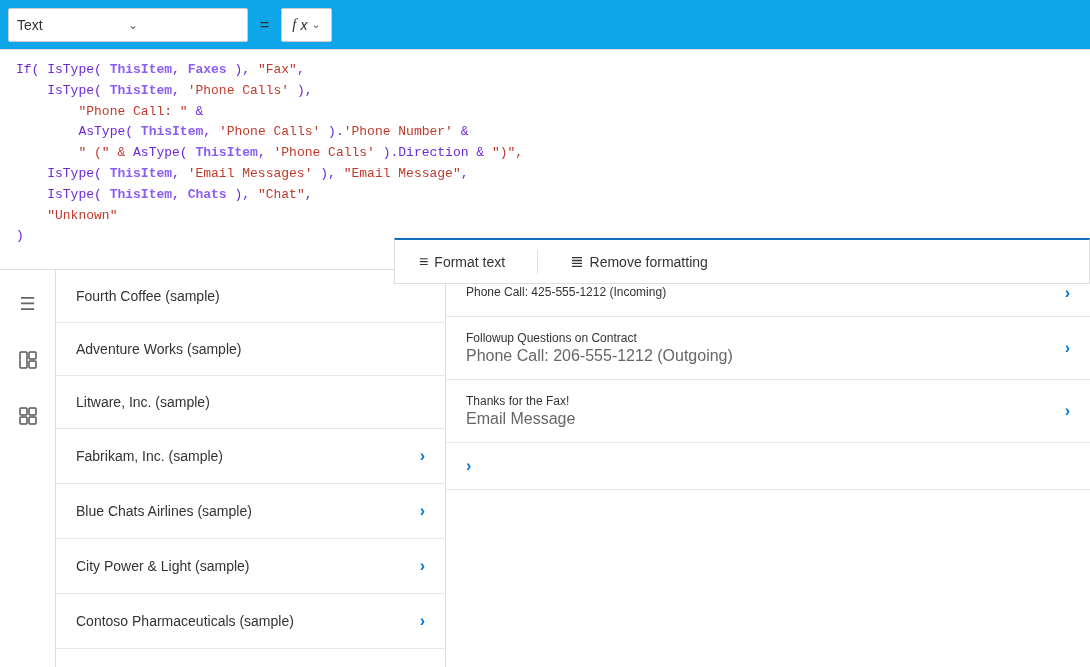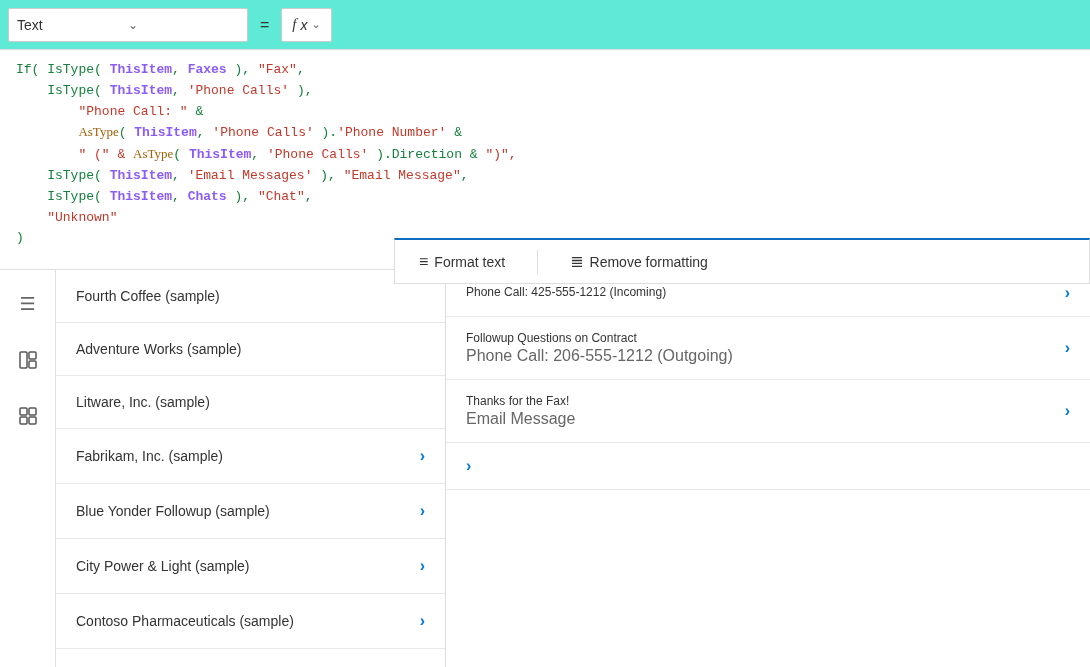--- a/index.html
+++ b/index.html
@@ -3,21 +3,21 @@
   <meta charset="utf-8">
   <style>
     * { box-sizing: border-box; margin: 0; padding: 0; }
     body { font-family: 'Segoe UI', Arial, sans-serif; background: #f3f3f3; width: 1090px; height: 667px; overflow: hidden; position: relative; }
 
     
     .top-bar {
       display: flex;
       align-items: center;
       height: 50px;
-      background: #5eead4;
+      background: #0ea5e9;
       border-bottom: 1px solid #ddd;
       padding: 0 8px;
       gap: 8px;
       position: relative;
       z-index: 10;
     }
     .field-selector {
       display: flex;
       align-items: center;
       border: 1px solid #ccc;
@@ -56,23 +56,23 @@
       border-bottom: 1px solid #ddd;
       padding: 10px 16px;
       font-family: 'Consolas', 'Courier New', monospace;
       font-size: 13px;
       line-height: 1.6;
       min-height: 220px;
       position: relative;
     }
     .code-line { white-space: pre; }
     .kw-string { color: #c0392b; }
-    .kw-func { color: #a16207; font-family: Liberation Serif, serif; }
+    .kw-func { color: #6d28d9; }
     .kw-var { color: #8b5cf6; font-weight: bold; }
-    .kw-plain { color: #15803d; }
+    .kw-plain { color: #6d28d9; }
 
     
     .format-toolbar {
       display: flex;
       align-items: center;
       background: #fff;
       border: 1px solid #ddd;
       border-top: 2px solid #106ebe;
       padding: 6px 16px;
       gap: 24px;
@@ -244,21 +244,21 @@
         <span>Adventure Works (sample)</span>
       </div>
       <div class="left-panel-item no-arrow">
         <span>Litware, Inc. (sample)</span>
       </div>
       <div class="left-panel-item">
         <span>Fabrikam, Inc. (sample)</span>
         <span class="arrow-icon">›</span>
       </div>
       <div class="left-panel-item">
-        <span>Blue Yonder Followup (sample)</span>
+        <span>Blue Chats Airlines (sample)</span>
         <span class="arrow-icon">›</span>
       </div>
       <div class="left-panel-item">
         <span>City Power &amp; Light (sample)</span>
         <span class="arrow-icon">›</span>
       </div>
       <div class="left-panel-item">
         <span>Contoso Pharmaceuticals (sample)</span>
         <span class="arrow-icon">›</span>
       </div>

